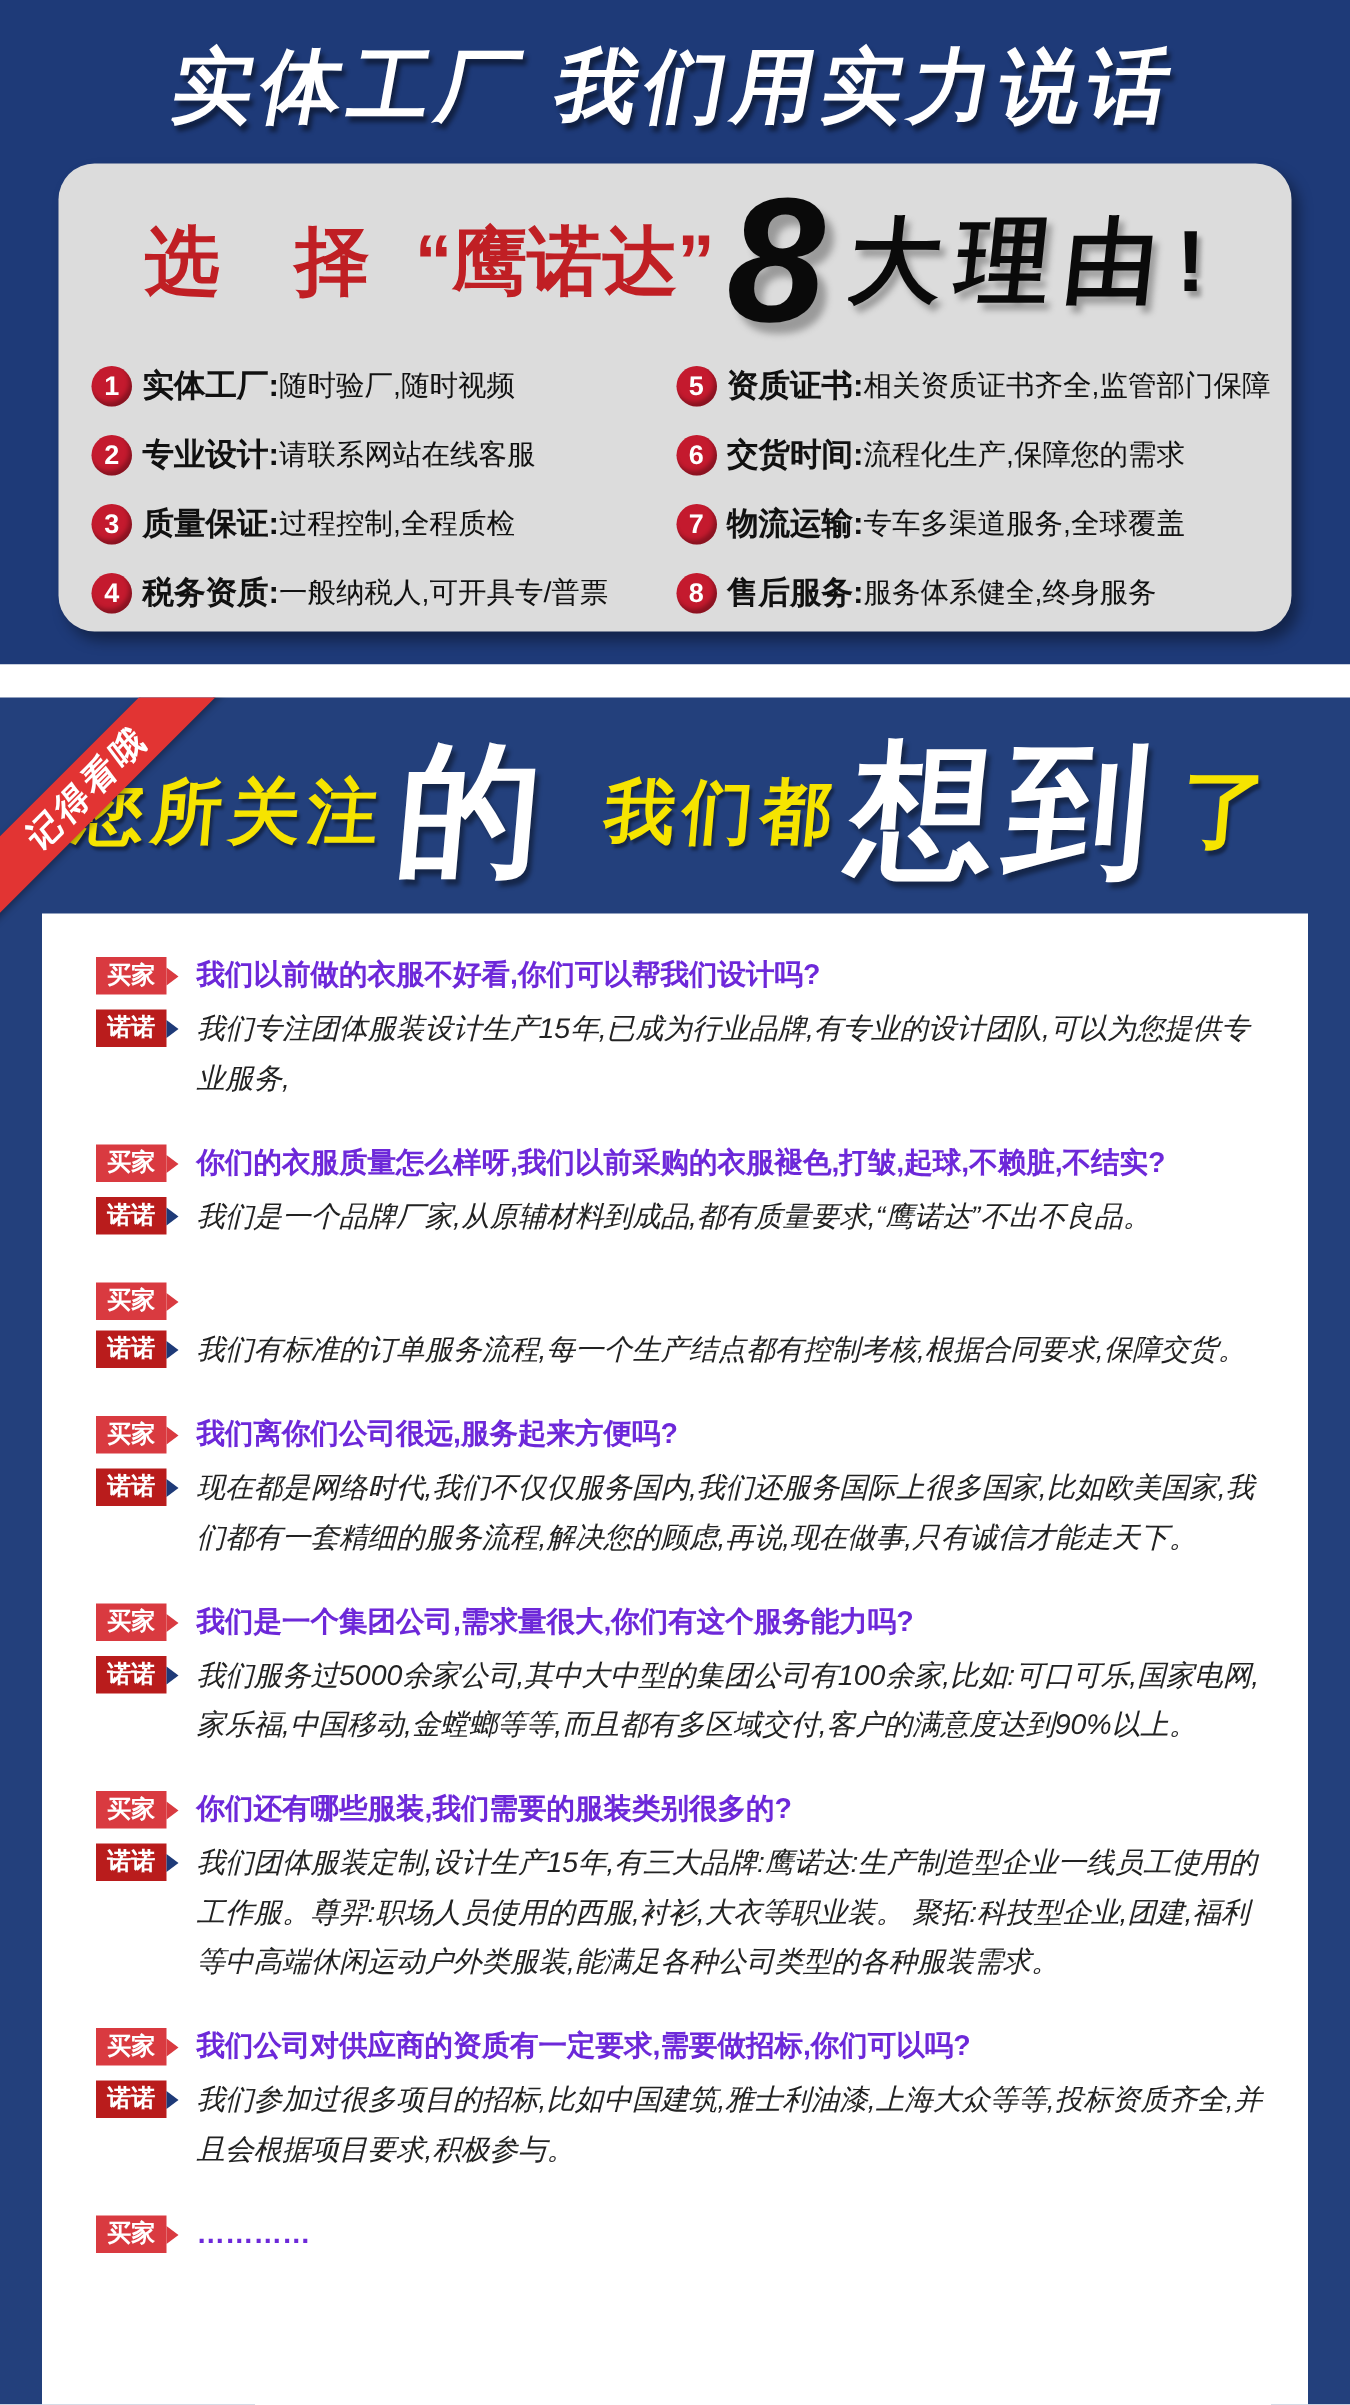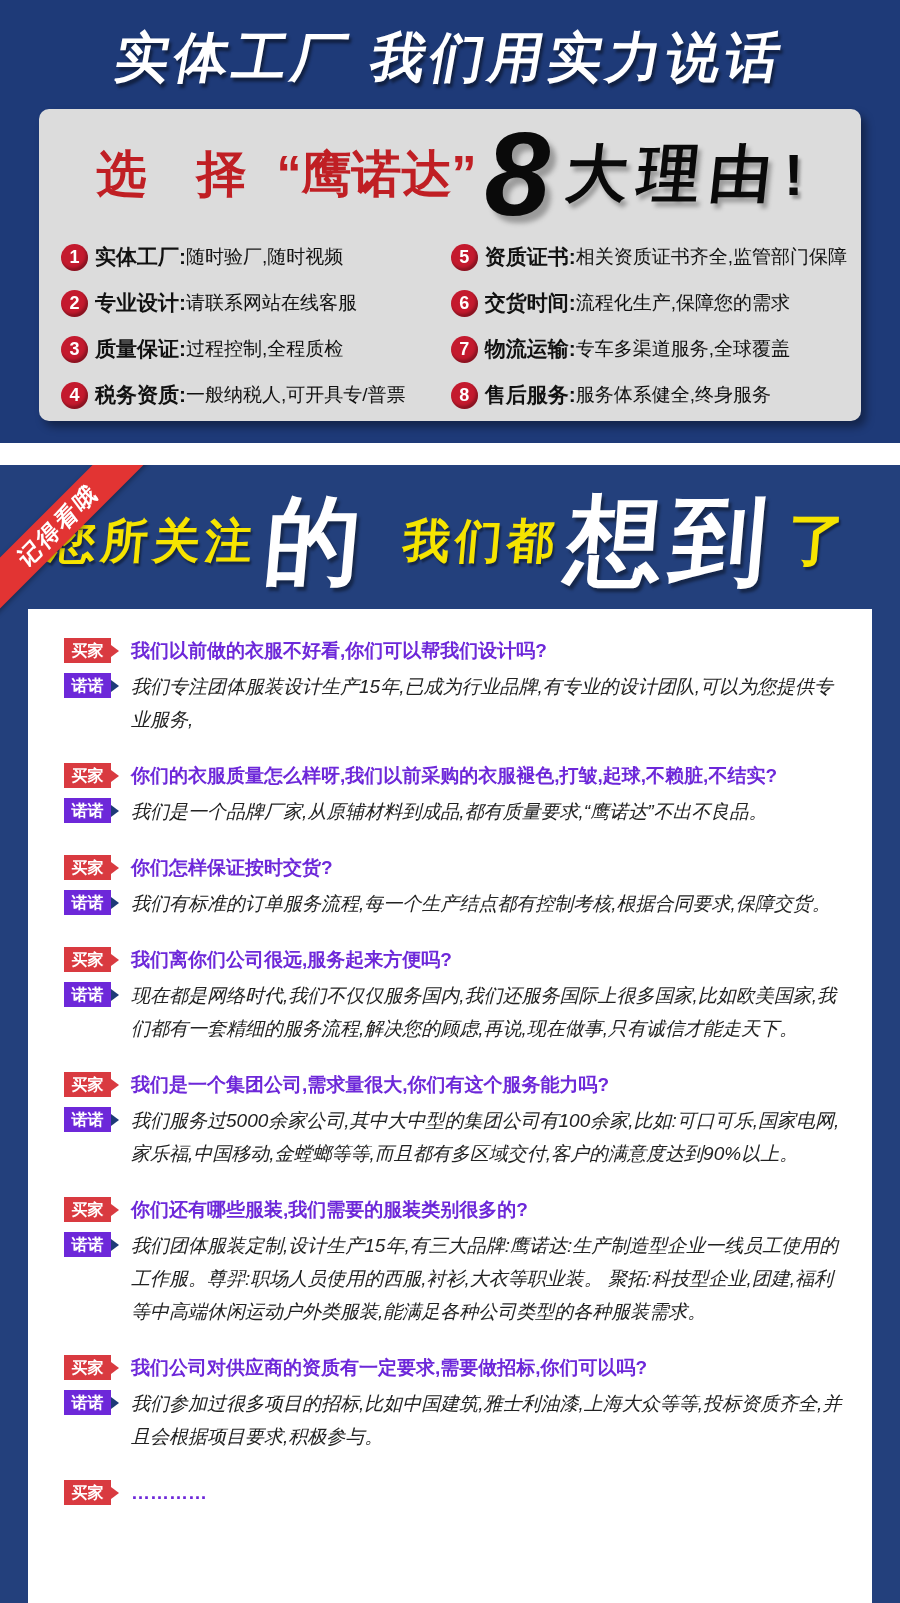--- a/index.html
+++ b/index.html
@@ -14,21 +14,21 @@
   .top-section { height:443px; background:#1e3a78; overflow:hidden; }
   .banner-title {
     margin-top:22px; text-align:center;
     color:#ffffff; font-size:54px; font-weight:900; letter-spacing:5px;
     transform:skewX(-10deg);
     text-shadow:3px 4px 3px rgba(0,0,0,0.45);
     white-space:nowrap;
   }
   .reasons-box {
     width:822px; height:312px; margin:14px auto 0;
-    background:#dcdcdc; border-radius:10px;
+    background:#dcdcdc; border-radius:24px;
     box-shadow:5px 6px 9px rgba(0,0,0,0.38);
   }
   .rb-title { display:flex; justify-content:center; align-items:center; height:120px; padding-top:10px; white-space:nowrap; }
   .rb-choose, .rb-brand { color:#c01f24; font-weight:900; font-size:50px; }
   .rb-choose { letter-spacing:18px; margin-right:12px; }
   .rb-num {
     font-size:118px; font-weight:900; font-style:italic; color:#0a0a0a;
     line-height:1; margin:0 16px 0 8px; text-shadow:6px 7px 5px #9a9a9a;
   }
   .rb-big {
@@ -86,21 +86,21 @@
   .qa-tag {
     position:relative; flex:0 0 auto; width:47px; height:25px; margin-top:3px; margin-right:20px;
     color:#fff; font-weight:700; font-size:16px; text-align:center; line-height:25px;
   }
   .qa-tag::after {
     content:""; position:absolute; left:100%; top:50%; margin-top:-6px;
     border:6px solid transparent; border-left-width:8px; border-right-width:0;
   }
   .tag-buyer { background:#d93a40; }
   .tag-buyer::after { border-left-color:#d93a40; }
-  .tag-seller { background:#6d28d9; }
+  .tag-seller { background:#b91c1c; }
   .tag-seller::after { border-left-color:#1e3a78; }
   .qa-q { color:#6d28d9; font-weight:700; font-size:19px; line-height:31px; }
   .qa-a { color:#222222; font-size:19px; line-height:33px;font-style:italic; }
 
   .footer-bar { height:95px; display:flex; align-items:flex-start; justify-content:center; }
   .footer-bar span {
     color:#ffffff; font-size:48px; font-weight:900; letter-spacing:2px; white-space:nowrap;
   }
 </style>
 </head>
@@ -205,21 +205,20 @@
         </div>
         <div class="qa-row">
           <span class="qa-tag tag-seller">诺诺</span>
           <span class="qa-a">我们是一个品牌厂家,从原辅材料到成品,都有质量要求,“鹰诺达”不出不良品。</span>
         </div>
       </div>
 
       <div class="qa-block">
         <div class="qa-row">
           <span class="qa-tag tag-buyer">买家</span>
-          <span class="qa-q">你们怎样保证按时交货?</span>
         </div>
         <div class="qa-row">
           <span class="qa-tag tag-seller">诺诺</span>
           <span class="qa-a">我们有标准的订单服务流程,每一个生产结点都有控制考核,根据合同要求,保障交货。</span>
         </div>
       </div>
 
       <div class="qa-block">
         <div class="qa-row">
           <span class="qa-tag tag-buyer">买家</span>

